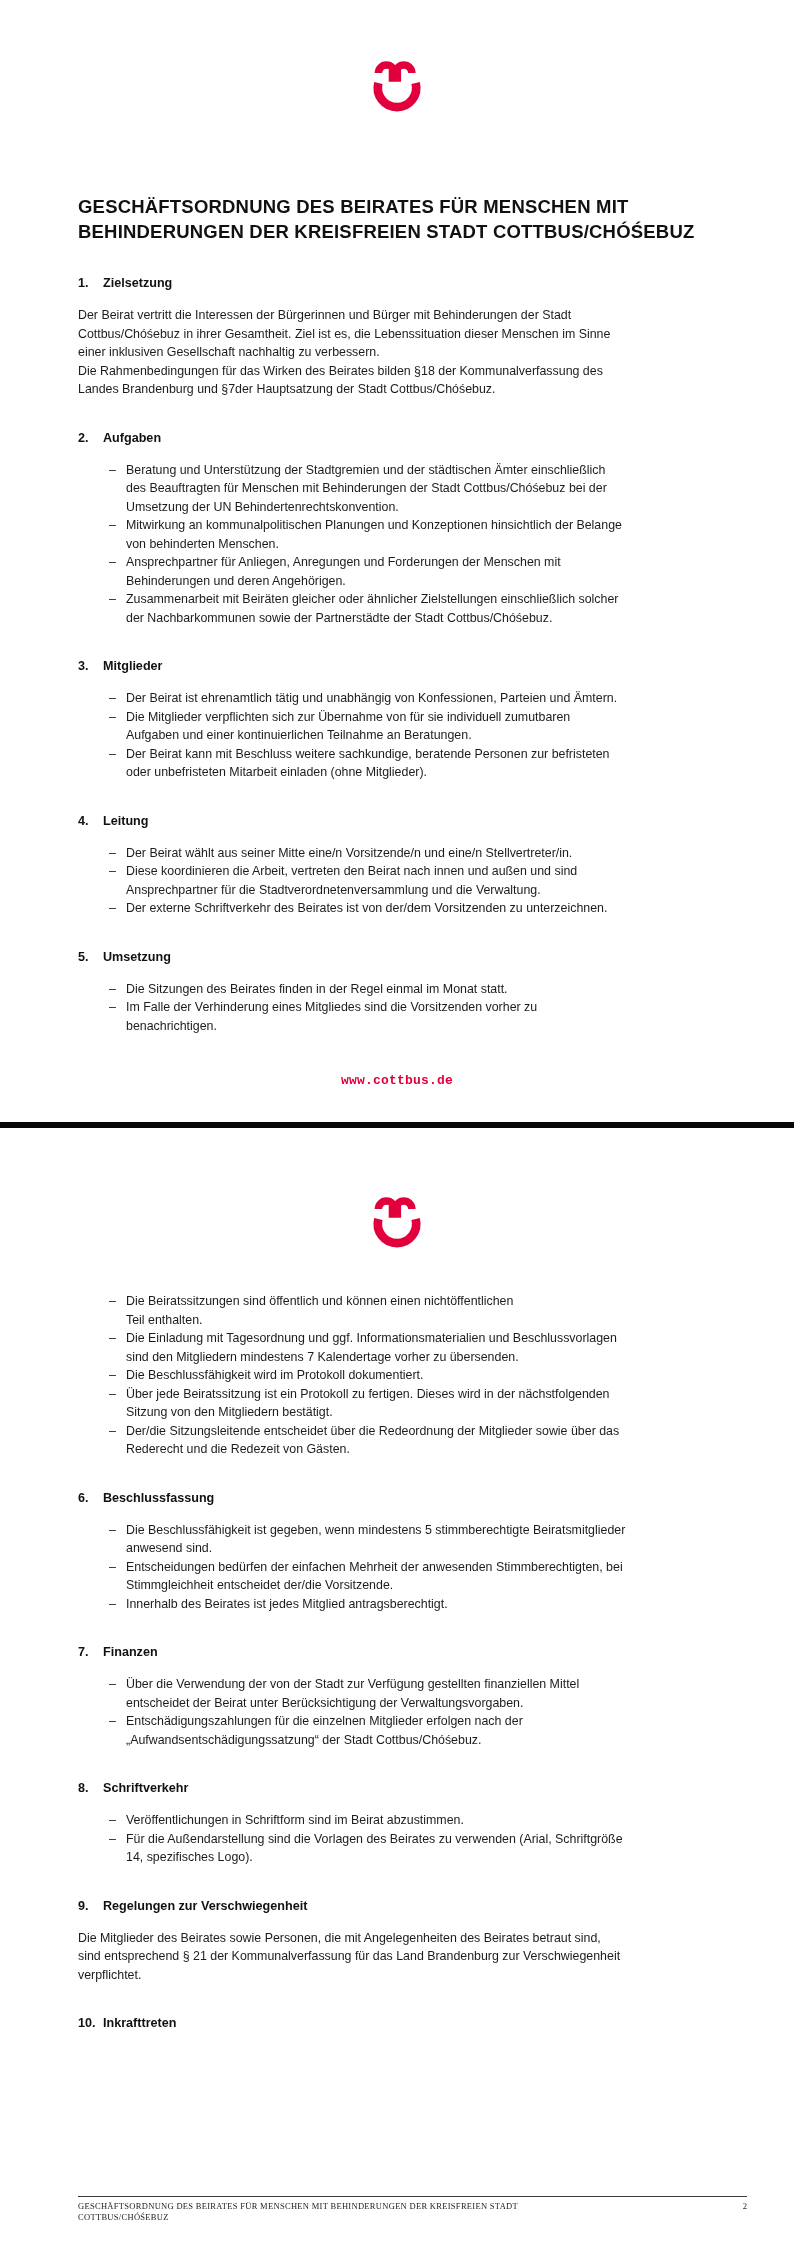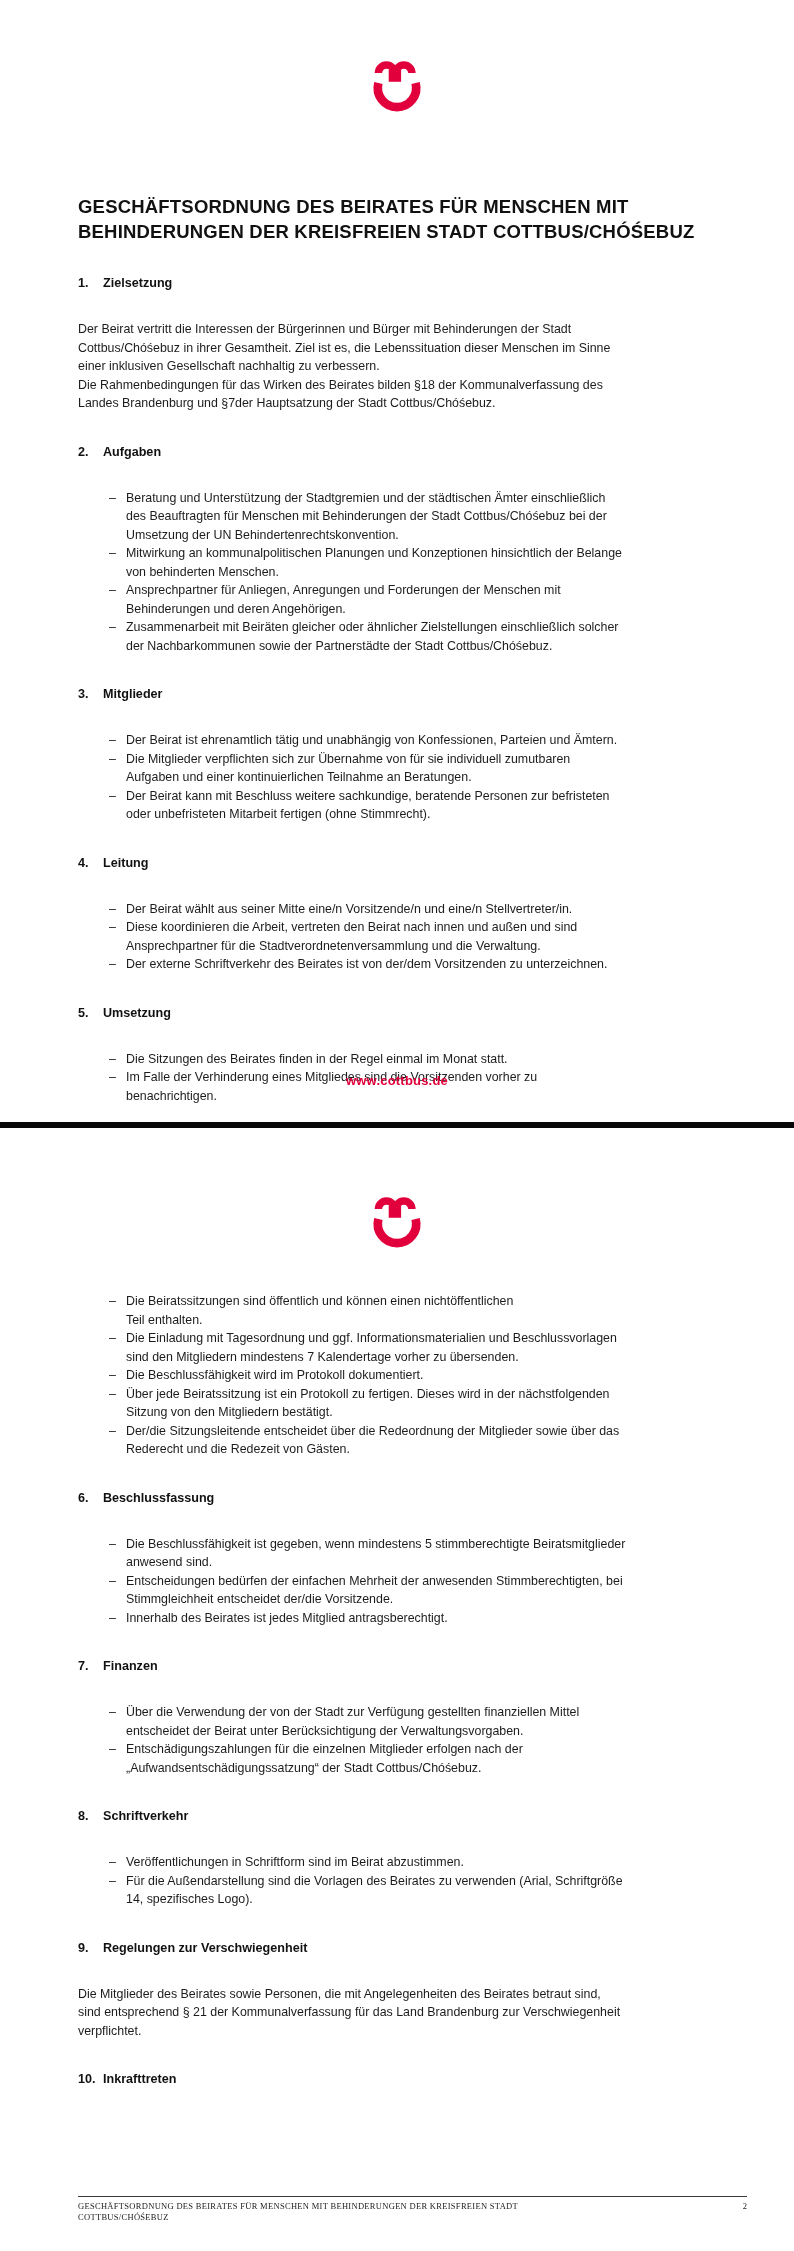--- a/index.html
+++ b/index.html
@@ -21,33 +21,33 @@
   .content { padding:0 48px 0 78px; }
 
   .doc-title {
     margin-top:76px; font-size:18.5px; font-weight:bold; line-height:25px;
     letter-spacing:0.2px; white-space:pre; color:#111;
   }
 
   .section { margin-top:30px; }
   .section-heading { display:flex; font-weight:bold; font-size:12.6px; line-height:19px; color:#111; }
   .section-number { width:25px; flex:0 0 25px; }
-  .section-body { margin-top:27px; }
+  .section-body { margin-top:13px; }
 
   .paragraph { font-size:12.4px; line-height:18.5px; white-space:pre; }
 
   .bullets { }
   .bullet-item { display:flex; font-size:12.4px; line-height:18.5px; }
   .bullet-dash { flex:0 0 26px; width:26px; padding-left:9px; }
   .bullet-text { flex:1; white-space:pre; }
   .bullet-indent { width:22px; flex:0 0 22px; }
 
   .page-footer-link {
     position:absolute; left:0; right:0; bottom:34px; text-align:center;
-    color:var(--accent,#e2003c); font-weight:bold; font-size:13px; letter-spacing:0.2px;
+    color:var(--accent,#e2003c); font-weight:bold; font-size:13px; letter-spacing:0.2px;font-family:Liberation Mono, monospace;
   }
 
   .page2-footer {
     position:absolute; left:78px; right:47px; bottom:28px;
     border-top:1px solid #3a3a3a; padding-top:4px;
     display:flex; justify-content:space-between; align-items:flex-start;
     font-family:"Liberation Serif", serif; font-size:8.5px; line-height:11px; color:#222;
   }
   .page2-footer-text { white-space:pre; letter-spacing:0.3px; }
   .page2-footer-num { padding-left:10px; }
@@ -135,21 +135,21 @@
               <div class="bullet-item">
                 <span class="bullet-indent"></span>
                 <span class="bullet-dash">–</span>
                 <span class="bullet-text">Die Mitglieder verpflichten sich zur Übernahme von für sie individuell zumutbaren
 Aufgaben und einer kontinuierlichen Teilnahme an Beratungen.</span>
               </div>
               <div class="bullet-item">
                 <span class="bullet-indent"></span>
                 <span class="bullet-dash">–</span>
                 <span class="bullet-text">Der Beirat kann mit Beschluss weitere sachkundige, beratende Personen zur befristeten
-oder unbefristeten Mitarbeit fertigen (ohne Stimmrecht).</span>
+oder unbefristeten Mitarbeit einladen (ohne Mitglieder).</span>
               </div>
             </div>
           </div>
         </div>
         <div class="section">
           <div class="section-heading">
             <span class="section-number">4.</span>
             <span>Leitung</span>
           </div>
           <div class="section-body">

